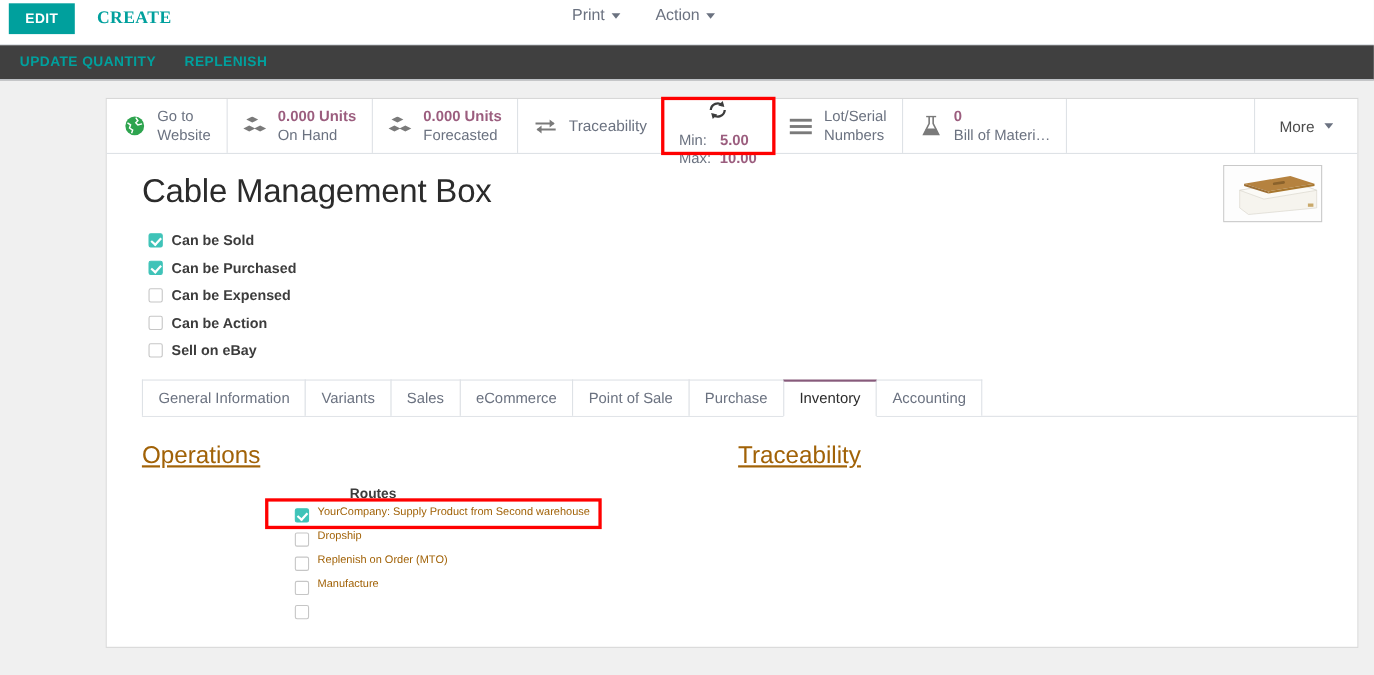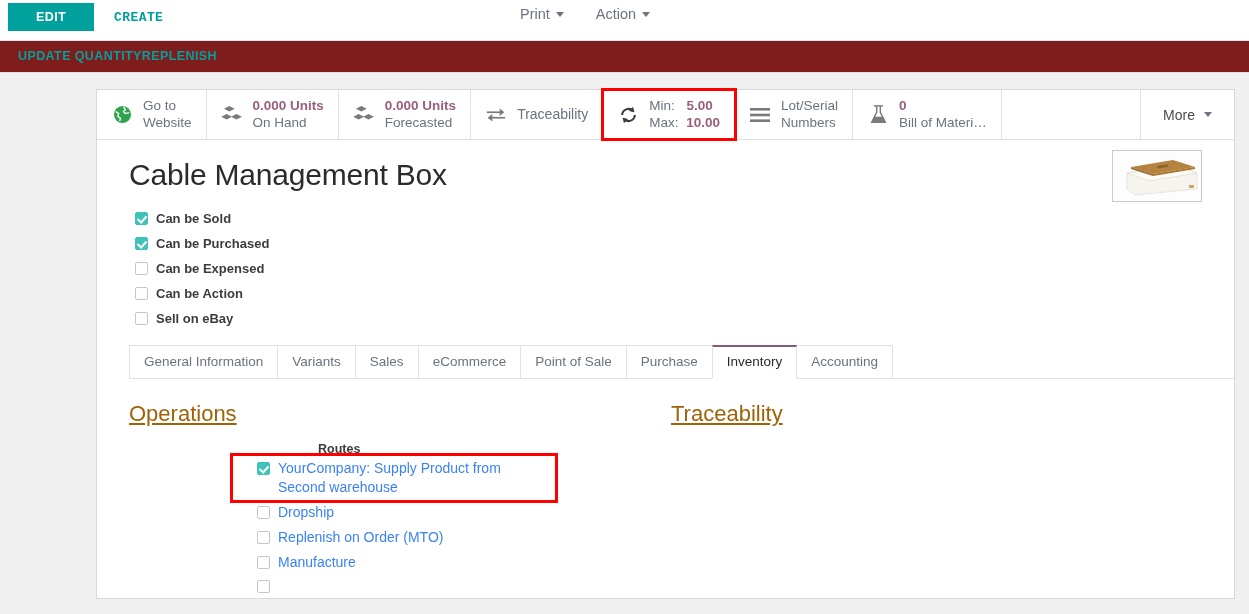--- a/index.html
+++ b/index.html
@@ -46,35 +46,35 @@
     position: relative;
     height: 40px;
   }
   .btn-edit {
     background: #00a09d;
     color: #ffffff;
     border: none;
     font-size: 12.5px;
     font-weight: bold;
     letter-spacing: 0.4px;
-    padding: 7px 28px;
+    padding: 7px 15px;
     cursor: pointer;
     font-family: "Liberation Sans", sans-serif;
   }
   .btn-create {
     background: transparent;
     color: #00a09d;
     border: none;
-    font-size: 13px;
+    font-size: 16px;
     font-weight: bold;
     letter-spacing: 0.4px;
     padding: 7px 14px;
     margin-left: 6px;
     cursor: pointer;
-    font-family: Liberation Mono, monospace;
+    font-family: Liberation Serif, serif;
   }
   .cp-dropdowns {
     position: absolute;
     left: 520px;
     top: 6px;
     display: flex;
     gap: 32px;
   }
   .cp-dd {
     font-size: 14.5px;
@@ -86,24 +86,25 @@
   }
   .caret {
     width: 0; height: 0;
     border-left: 4.5px solid transparent;
     border-right: 4.5px solid transparent;
     border-top: 5px solid #6b7280;
     display: inline-block;
   }
 
   .action-bar {
-    background: #7f1d1d;
+    background: #404040;
     border-bottom: 1px solid #dee2e6;
     padding: 8px 0 9px 18px;
     display: flex;
+    gap: 26px;
   }
   .action-link {
     color: #00a09d;
     font-size: 12.5px;
     font-weight: bold;
     letter-spacing: 0.4px;
     cursor: pointer;
   }
 
   
@@ -156,20 +157,21 @@
   .stat-lbl {
     color: #6b7280;
     display: block;
   }
   .stat-lbl.single { font-size: 14px; }
   .stat-btn.highlight {
     outline: 3px solid #ff0000;
     outline-offset: -1px;
     z-index: 3;
     position: relative;
+    flex-direction: column;
   }
   .stat-more {
     margin-left: auto;
     display: flex;
     align-items: center;
     gap: 9px;
     padding: 0 22px;
     border-left: 1px solid #dee2e6;
     font-size: 14px;
     color: #4c4c4c;
@@ -303,22 +305,22 @@
   }
   .route-row {
     display: flex;
     align-items: flex-start;
     gap: 8px;
     padding: 3px 0 3px 24px;
     max-width: 300px;
   }
   .route-row .cbx { margin-top: 3px; }
   .route-lbl {
-    font-size: 14px;
-    color: #3b82f6;
+    font-size: 10px;
+    color: #a16207;
     line-height: 1.35;
   }
   .route-row.highlight {
     outline: 3px solid #ff0000;
     padding-right: 8px;
     max-width: 322px;
   }
 </style>
 </head>
 <body>

